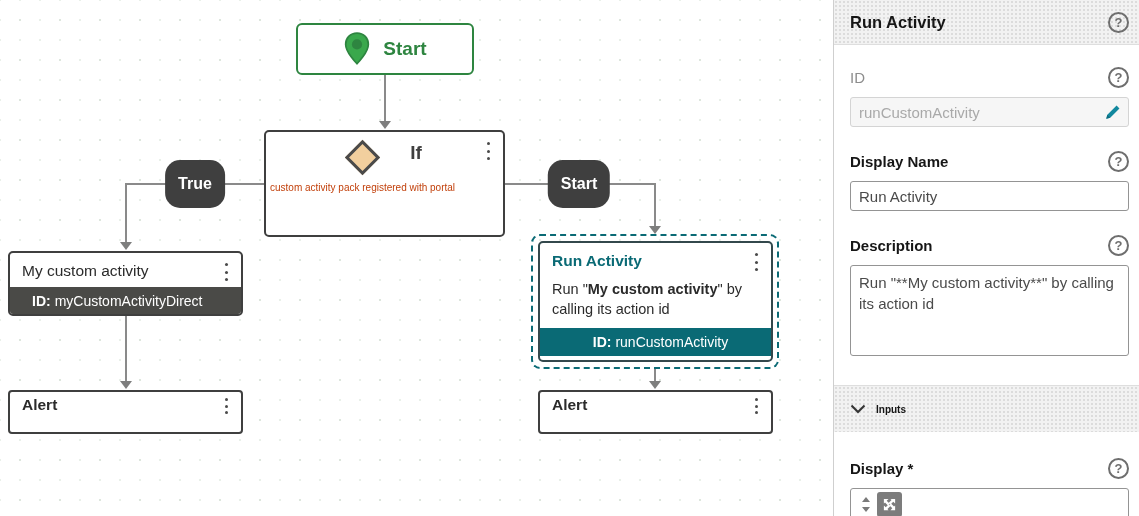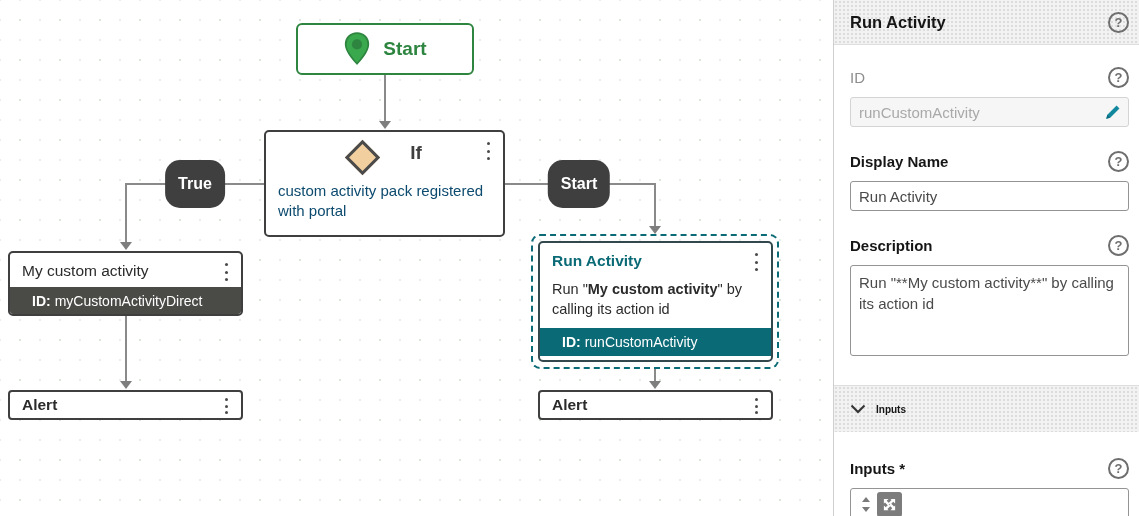--- a/index.html
+++ b/index.html
@@ -50,21 +50,21 @@
   #if-node { left:264px; top:130px; width:241px; height:107px; }
   #if-node .if-head {
     display:flex; align-items:flex-start; justify-content:center; gap:32px; margin-top:10px;
   }
   .diamond {
     width:25px; height:25px; background:#f2cf9e; border:3px solid #4a4a4a;
     transform:rotate(45deg); margin:3px;
   }
   #if-node .if-title { font-size:19px; color:#3f3f3f; font-weight:600; }
   #if-node .if-desc {
-    padding:8px 12px 0 12px; font-size:15px; color:#0c4a6e; line-height:1.35;
+    padding:8px 12px 0 4px; font-size:10px; color:#c2410c; line-height:1.35;
   }
   
   #mca-node { left:8px; top:251px; width:235px; height:65px; overflow:hidden; padding:0; }
   .node-title-row {
     display:flex; align-items:center; font-size:15.5px; color:#2b2b2b;
     padding:9px 12px 7px 12px; font-weight:normal; position:relative;
   }
   .id-band {
     background:#4a4a47; color:#fff; font-size:14px; padding:6px 12px; line-height:1.2;
   }
@@ -73,23 +73,23 @@
   #ra-select {
     position:absolute; left:531px; top:234px; width:248px; height:135px;
     border:2px dashed #0a6a75; border-radius:9px;
   }
   #ra-node {
     left:538px; top:241px; width:235px; height:121px; overflow:hidden;
     border-color:#33484c;
   }
   #ra-node .node-title-row { color:#0a6a75; font-weight:bold; font-size:15.5px; }
   #ra-node .ra-desc { padding:2px 12px 8px 12px; font-size:14.5px; color:#2b2b2b; line-height:1.4; }
-  #ra-node .id-band { background:#0a6a75; }
-  
-  .alert-node { width:235px; height:30px; border-radius:4px; }
+  #ra-node .id-band { background:#0a6a75;text-align:center; }
+  
+  .alert-node { width:235px; height:44px; border-radius:4px; }
   .alert-node .node-title-row { padding:4px 12px; font-size:15.5px; font-weight:600; }
   .alert-node .menu-dots { top:4px; height:20px; }
   #alert-left { left:8px; top:390px; }
   #alert-right { left:538px; top:390px; }
   
   #panel {
     position:absolute; left:833px; top:0; width:306px; height:516px;
     background:#fff; border-left:1px solid #cfcfcf;
   }
   .texture-band {
@@ -291,21 +291,21 @@
     <span style="display:flex;">
       <svg width="16" height="10" viewBox="0 0 16 10">
           <path d="M1.5 1.5 L8 8 L14.5 1.5" fill="none" stroke="#333" stroke-width="2"></path>
         </svg>
     </span>
     <span class="section-label">Inputs</span>
   </div>
 
   <div class="field-group" style="margin-top:26px;">
     <div class="label-row">
-      <span class="field-label">Inputs *</span>
+      <span class="field-label">Display *</span>
       <span class="help-icon">?</span>
     </div>
     <div class="action-input-wrap">
       <span class="spinner">
         <span class="spin-up"></span>
         <span class="spin-down"></span>
       </span>
       <button class="expand-btn">
         <svg width="15" height="15" viewBox="0 0 16 16">
           <g fill="#ffffff">

